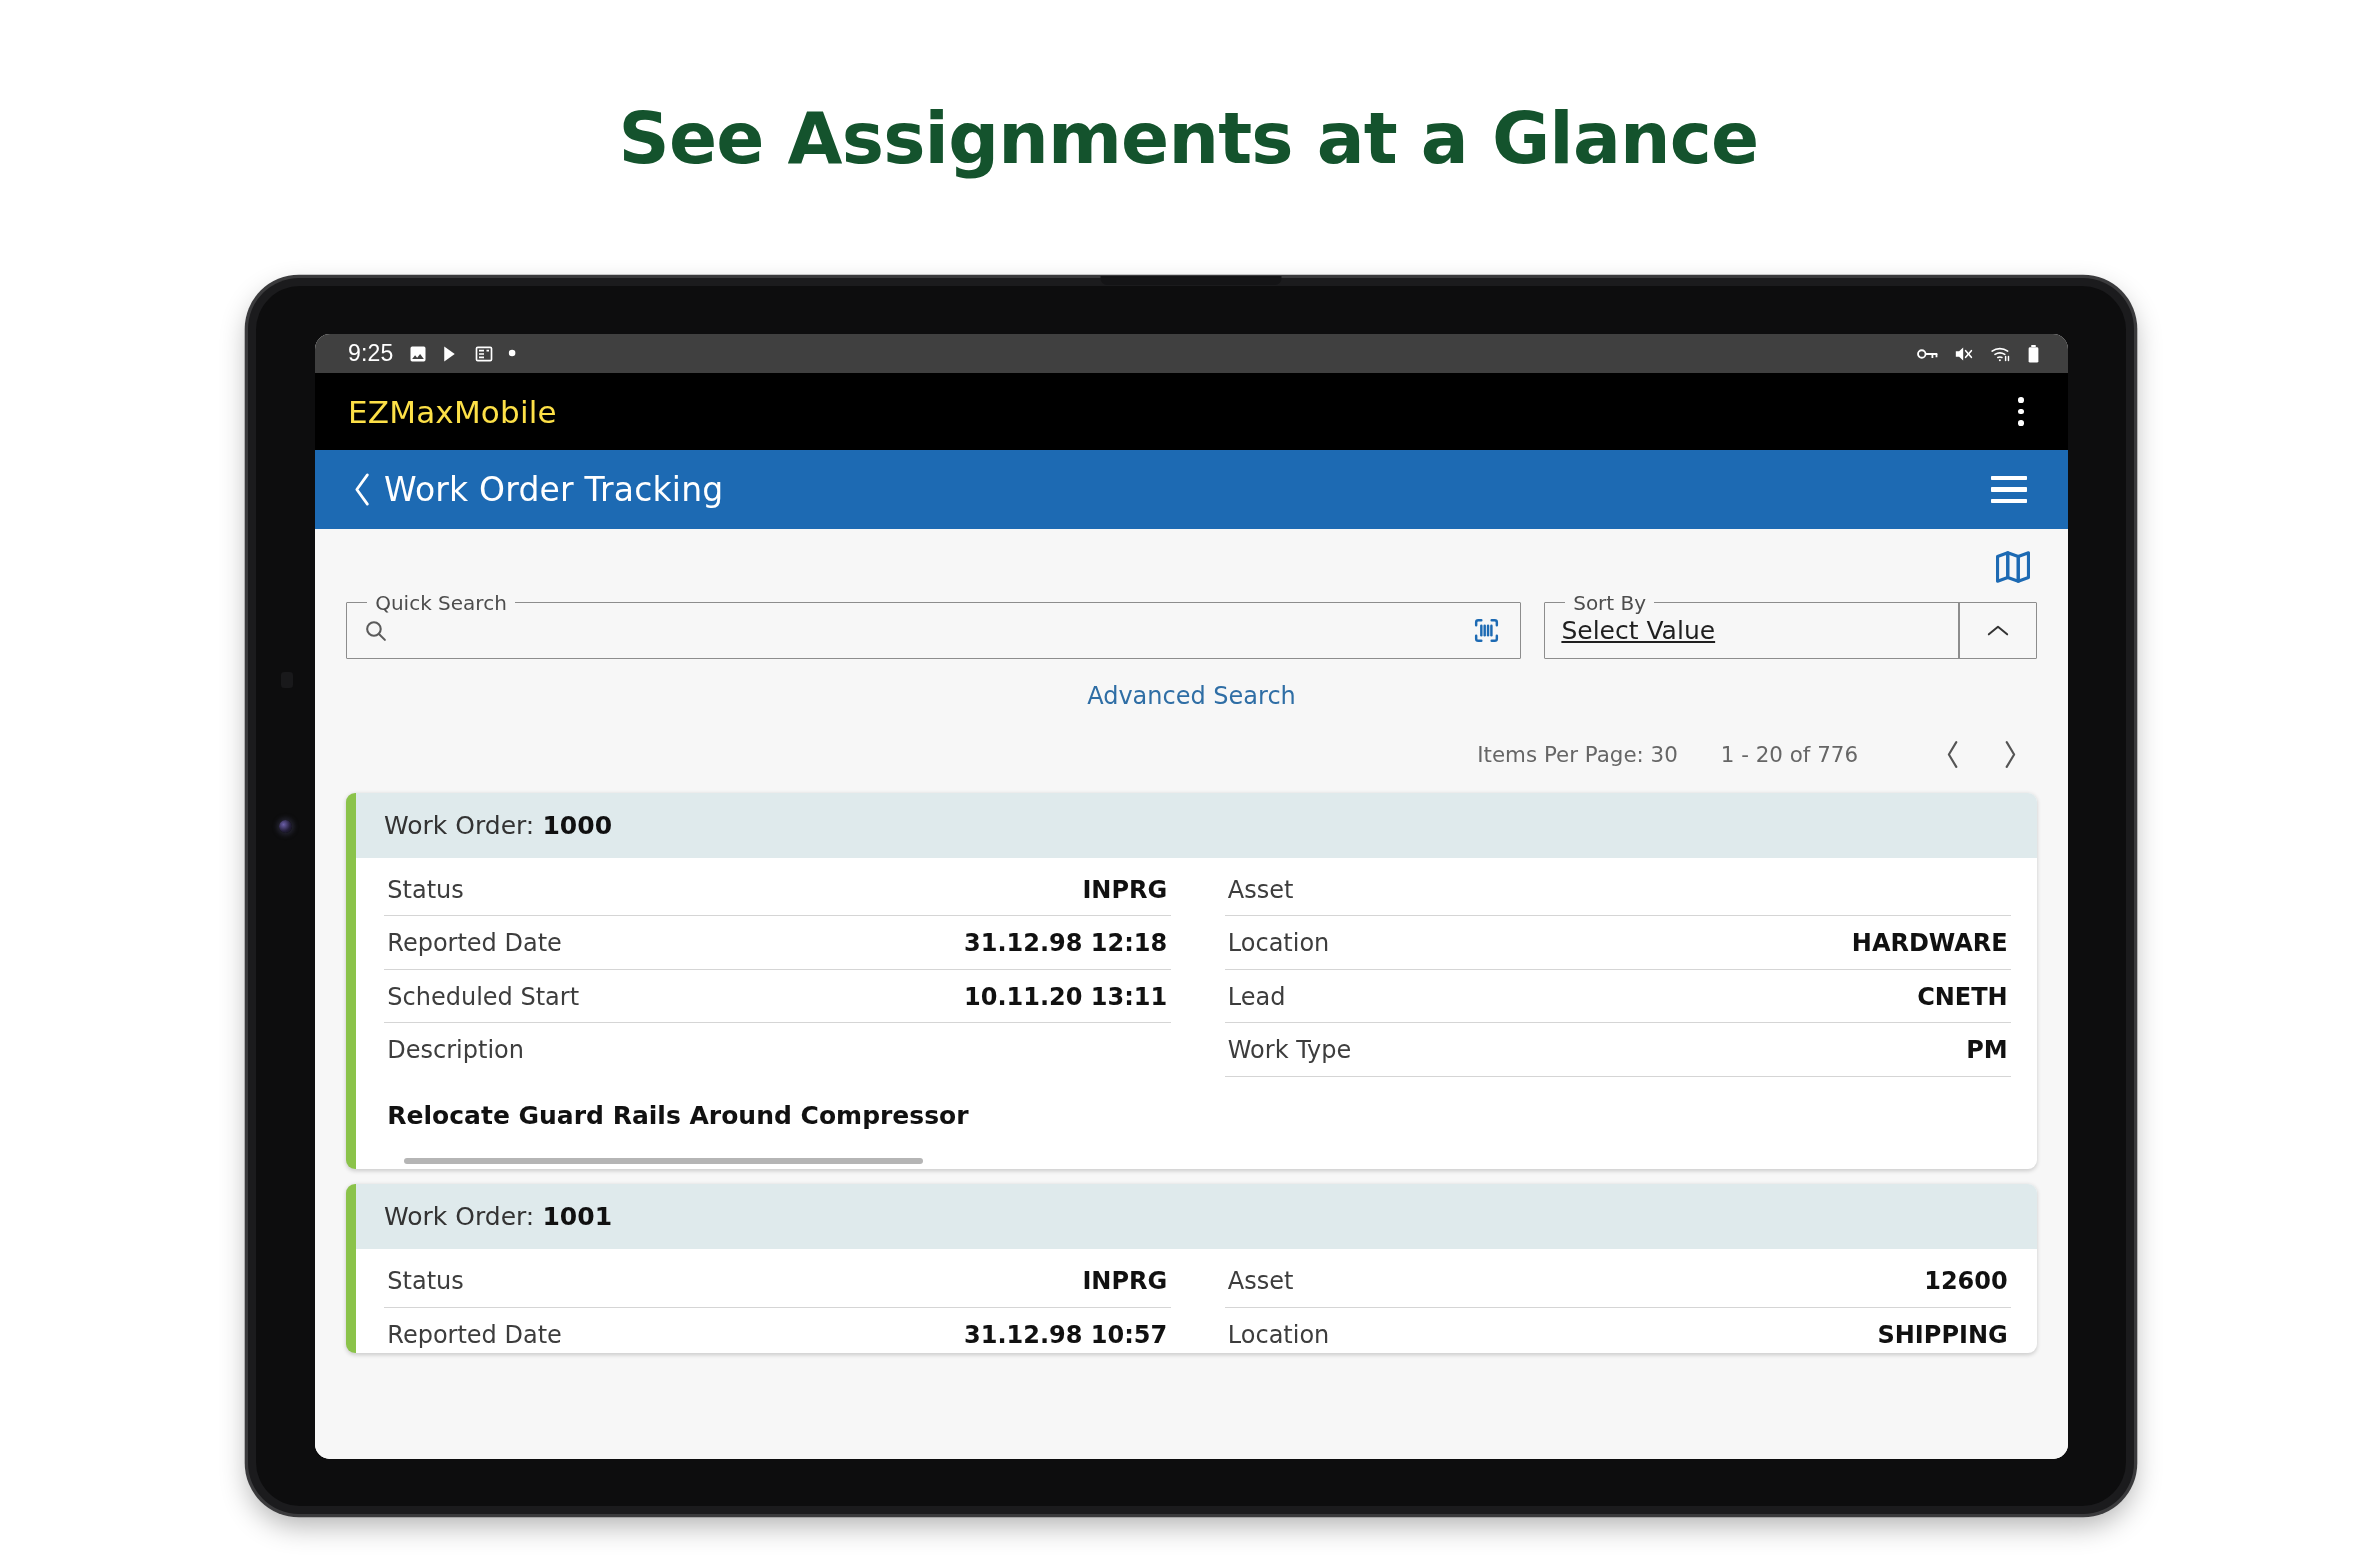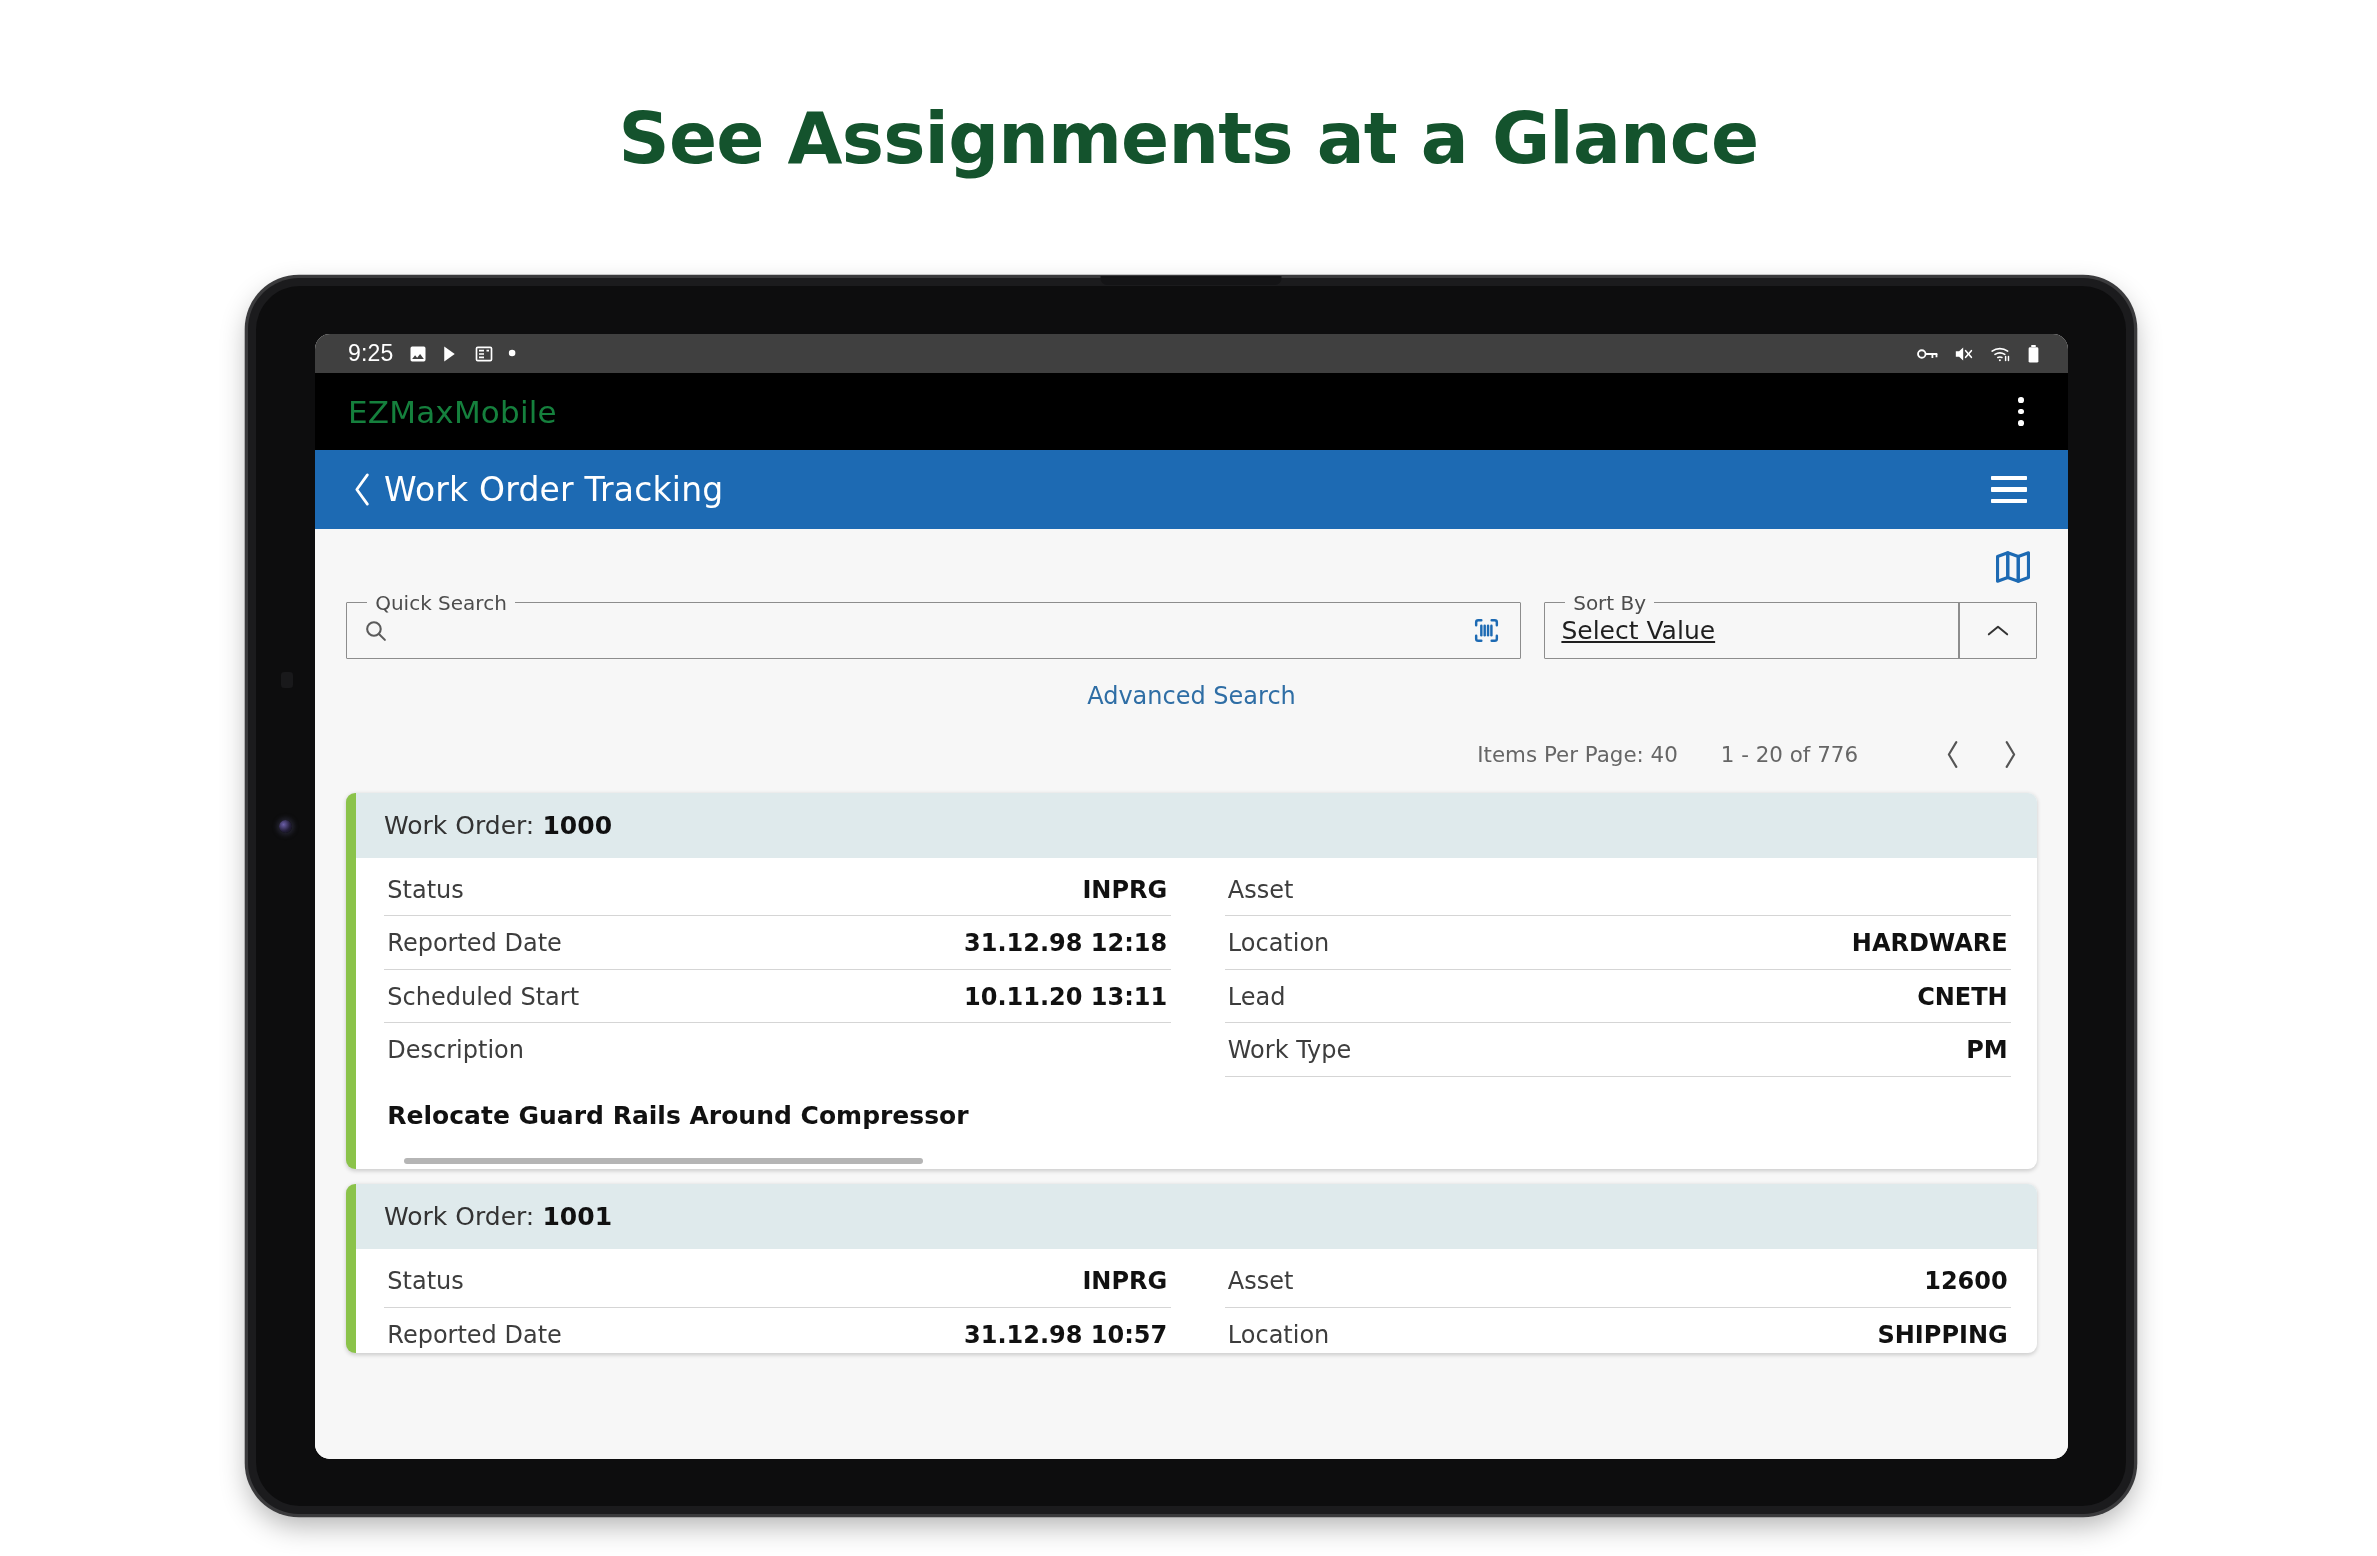--- a/index.html
+++ b/index.html
@@ -103,21 +103,21 @@
   .sb-right { display: flex; align-items: center; gap: 15.6px; }
   .sb-ico { display: inline-flex; align-items: center; justify-content: center; }
 
   
   .appbar {
     height: 77px;
     background: #000000;
     display: flex;
     align-items: center;
     padding: 0 33px 0 33px;
-    color: #15803d;
+    color: #fde047;
   }
   .appbar-title {
     font-size: 31px;
     font-weight: 400;
     letter-spacing: 0.2px;
     flex: 1;
     font-family: "DejaVu Sans", sans-serif;
   }
   .kebab { display: flex; flex-direction: column; gap: 5.7px; align-items: center; padding: 8.2px 11.5px; cursor: pointer; }
   .kebab i { width: 5.7px; height: 5.7px; border-radius: 50%; background: #ffffff; display: block; }
@@ -440,21 +440,21 @@
               </svg>
           </span>
         </div>
       </div>
 
       <div class="adv-row">
         <span class="adv-link">Advanced Search</span>
       </div>
 
       <div class="pager">
-        <span class="ipp">Items Per Page: 40</span>
+        <span class="ipp">Items Per Page: 30</span>
         <span class="range">1 - 20 of 776</span>
         <span class="pg-btn">
           <svg width="20" height="33" viewBox="0 0 24 40" fill="none" stroke="#555555" stroke-width="2.6" stroke-linecap="round" stroke-linejoin="round">
               <polyline points="16,5 7,20 16,35"></polyline>
             </svg>
         </span>
         <span class="pg-btn">
           <svg width="20" height="33" viewBox="0 0 24 40" fill="none" stroke="#555555" stroke-width="2.6" stroke-linecap="round" stroke-linejoin="round">
               <polyline points="8,5 17,20 8,35"></polyline>
             </svg>

